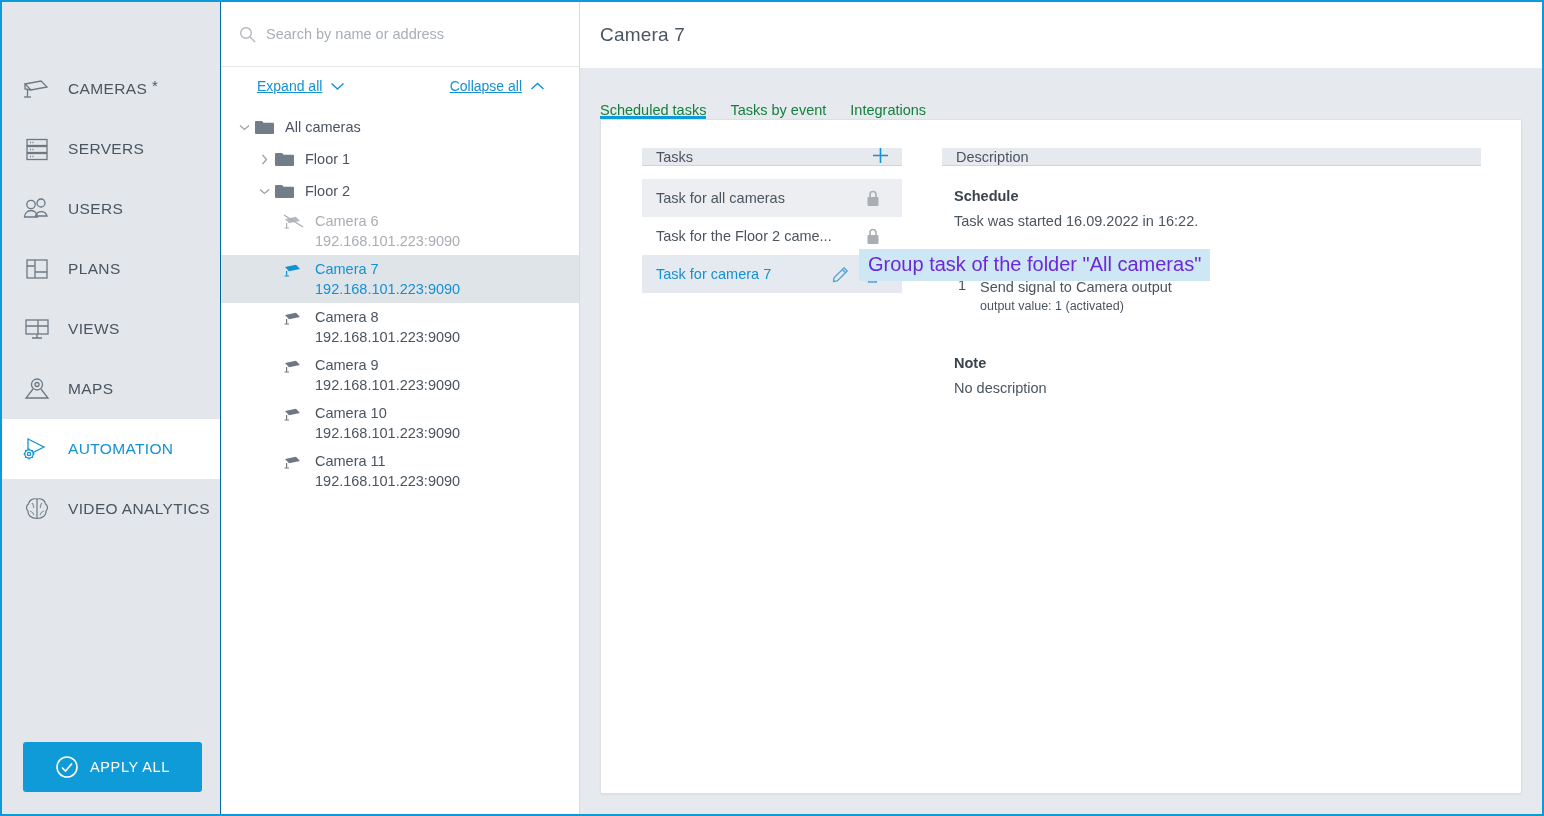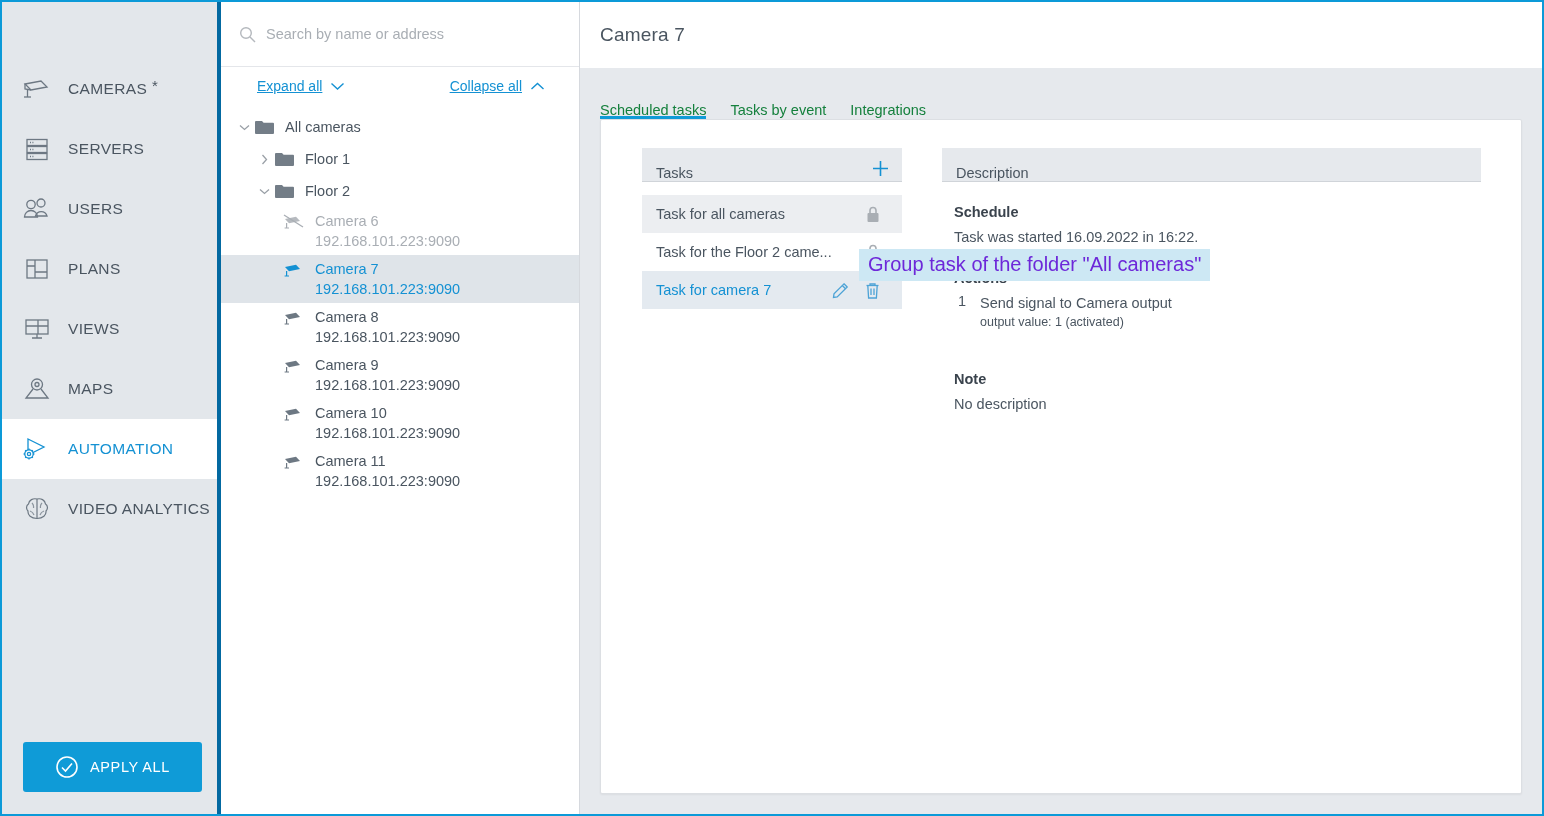--- a/index.html
+++ b/index.html
@@ -19,21 +19,21 @@
   }
 
   
   .sidebar {
     width: 219px;
     flex: 0 0 219px;
     background: #e3e7eb;
     position: relative;
     display: flex;
     flex-direction: column;
-    border-right: 4px solid #0369a1;
+    border-right: 1px solid #0369a1;
   }
   .nav-list { margin-top: 57px; }
   .nav-item {
     height: 60px;
     display: flex;
     align-items: center;
     padding-left: 18px;
     color: #4a5560;
     font-size: 15.5px;
     letter-spacing: 0.35px;
@@ -218,22 +218,22 @@
   }
 
   
   .tasks-col {
     width: 260px; flex: 0 0 260px;
     margin-left: 41px;
   }
   .panel-head {
     background: #e6e9ed;
     border-bottom: 1px solid #d0d4d9;
-    height: 34px;
-    display: flex; align-items: flex-end;
+    height: 18px;
+    display: flex; align-items: center;
     justify-content: space-between;
     padding: 0 12px 0 14px;
     font-size: 14.5px;
     color: #4a5560;
   }
   .plus-btn {
     color: #1491d3;
     font-size: 25px;
     line-height: 1;
     cursor: pointer;

